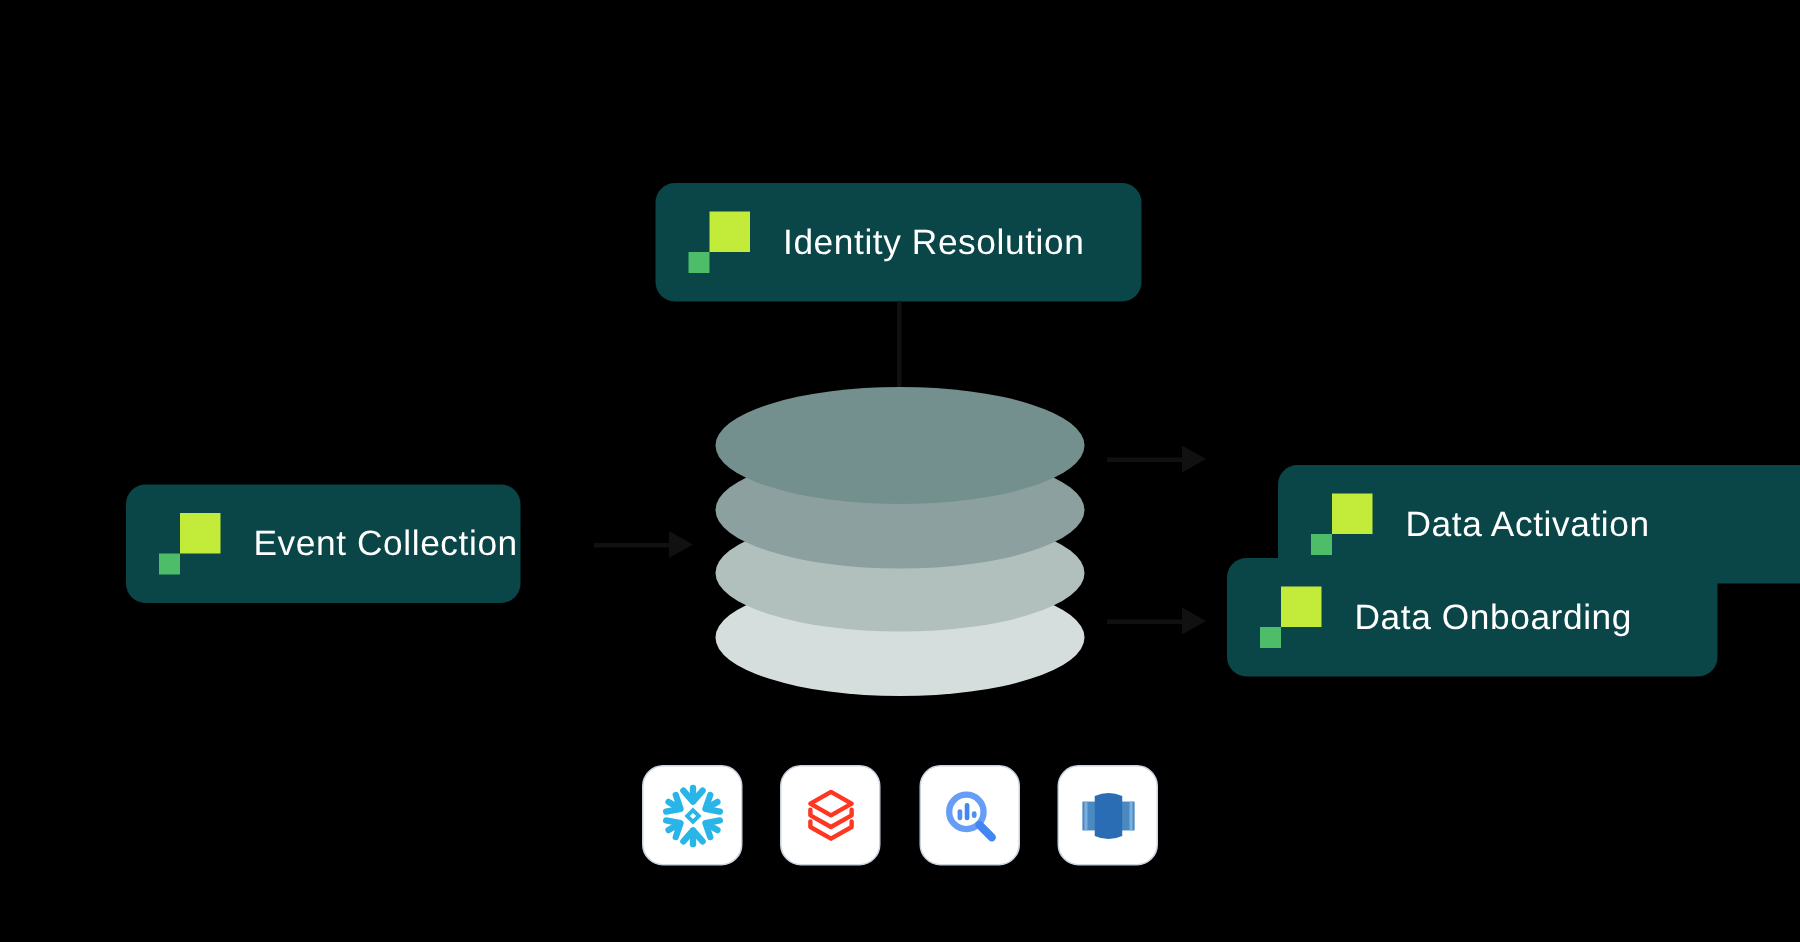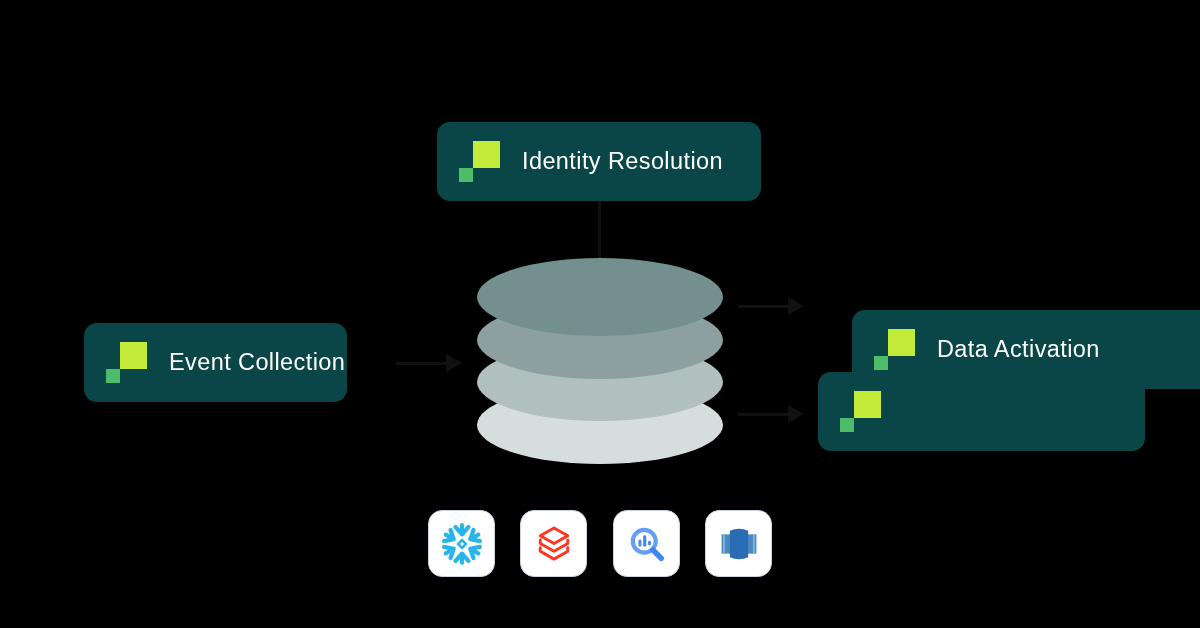--- a/index.html
+++ b/index.html
@@ -82,20 +82,21 @@
       <span class="sq-small" style="background-color: rgb(77, 189, 105);"></span>
     </span>
     <span class="node-label" style="color: rgb(255, 255, 255);">Data Activation</span>
   </div>
 
   <div class="node" id="node-onboarding" style="background-color: rgb(10, 69, 71);">
     <span class="logo">
       <span class="sq-big" style="background-color: rgb(195, 235, 58);"></span>
       <span class="sq-small" style="background-color: rgb(77, 189, 105);"></span>
     </span>
+    <span class="node-label" style="color: rgb(255, 255, 255);">Data Onboarding</span>
   </div>
 
   <div class="vline" style="background-color: rgb(17, 17, 17);"></div>
 
   <div>
     <div class="layer" id="layer-1" style="background-color: rgb(116, 144, 142);"></div>
     <div class="layer" id="layer-2" style="background-color: rgb(140, 161, 159);"></div>
     <div class="layer" id="layer-3" style="background-color: rgb(177, 191, 189);"></div>
     <div class="layer" id="layer-4" style="background-color: rgb(214, 222, 221);"></div>
   </div>

